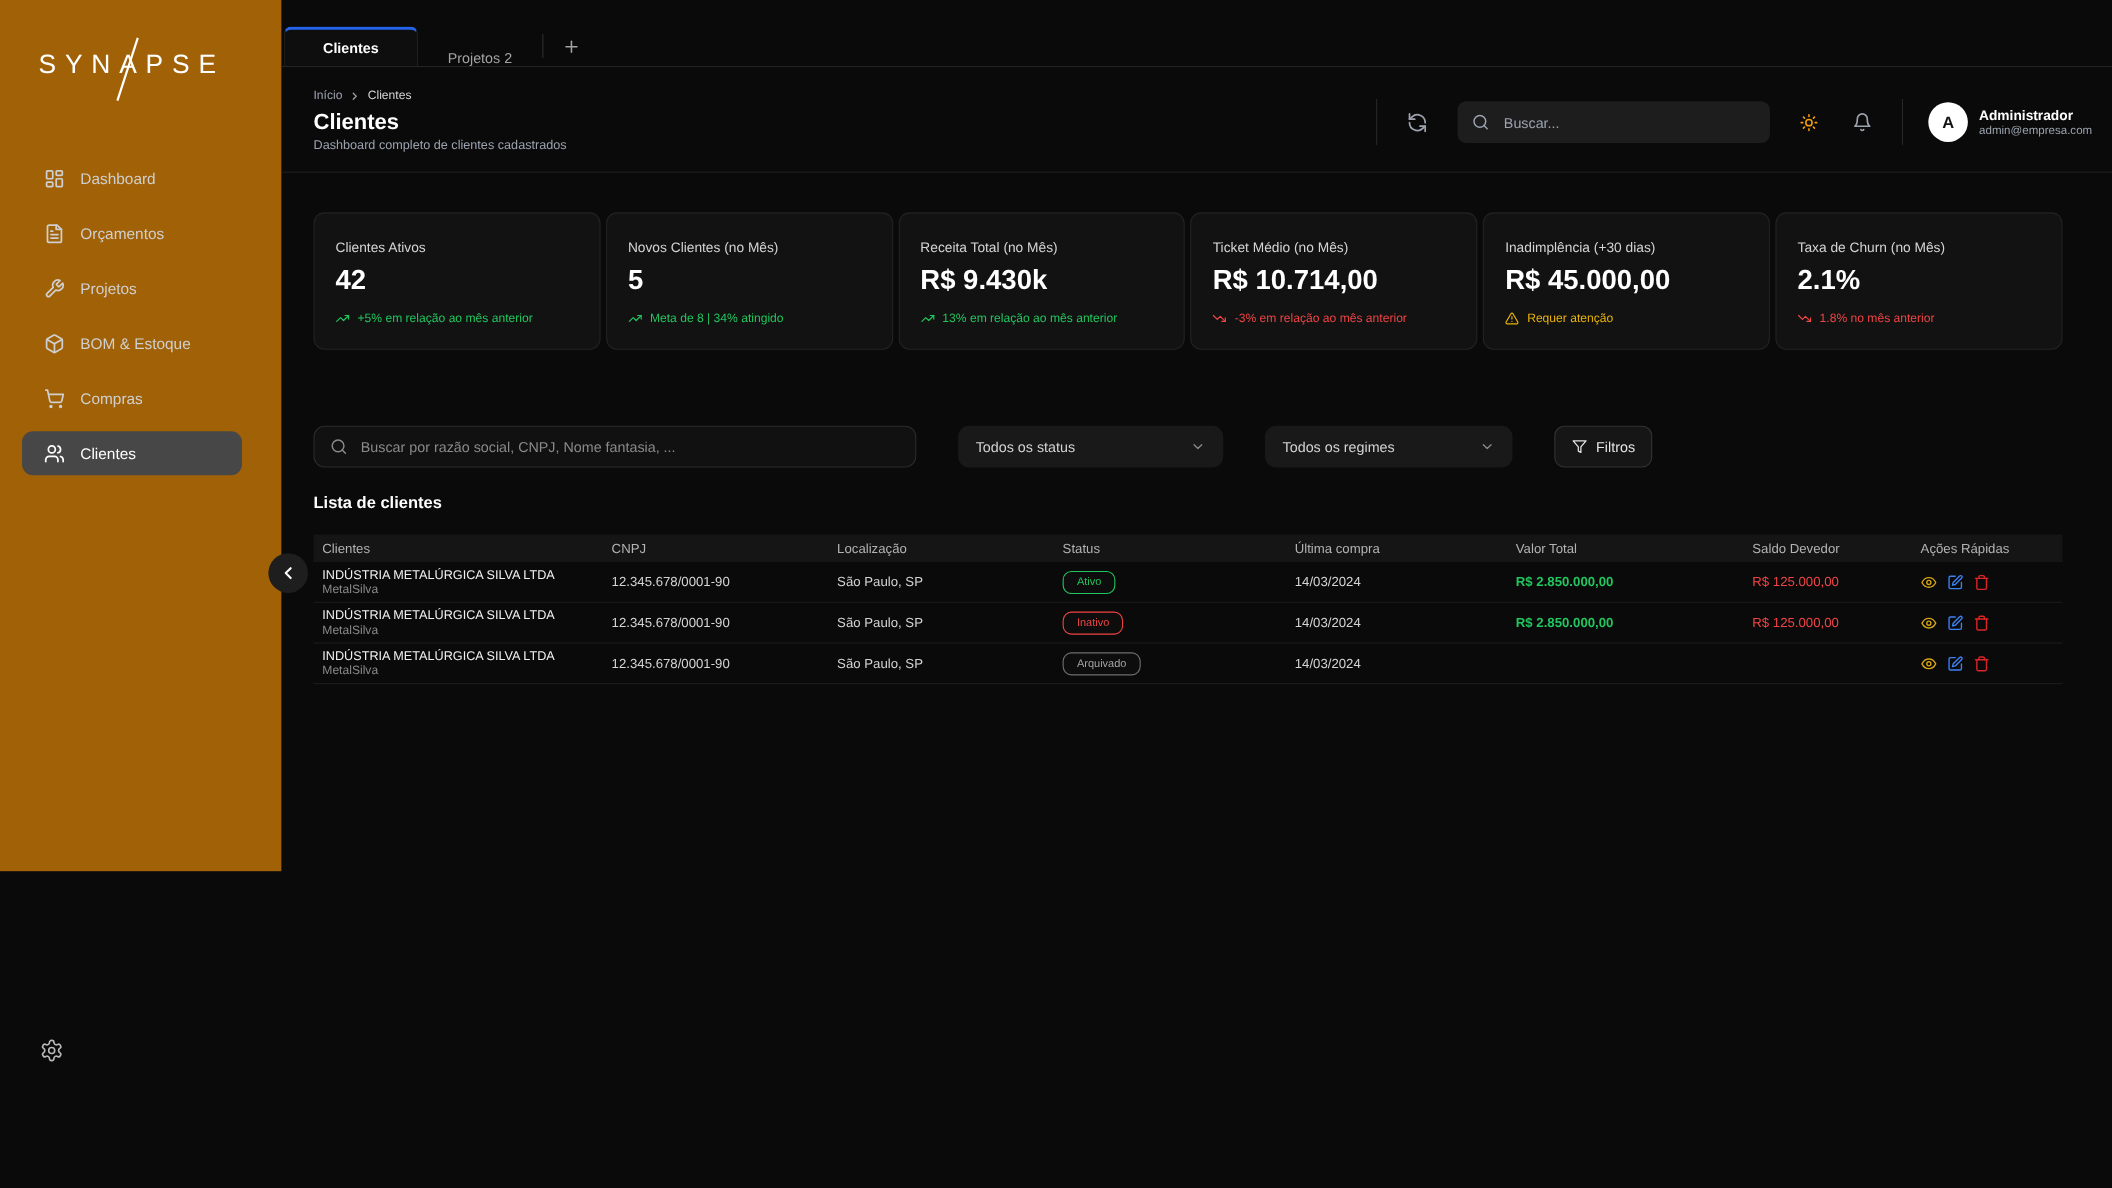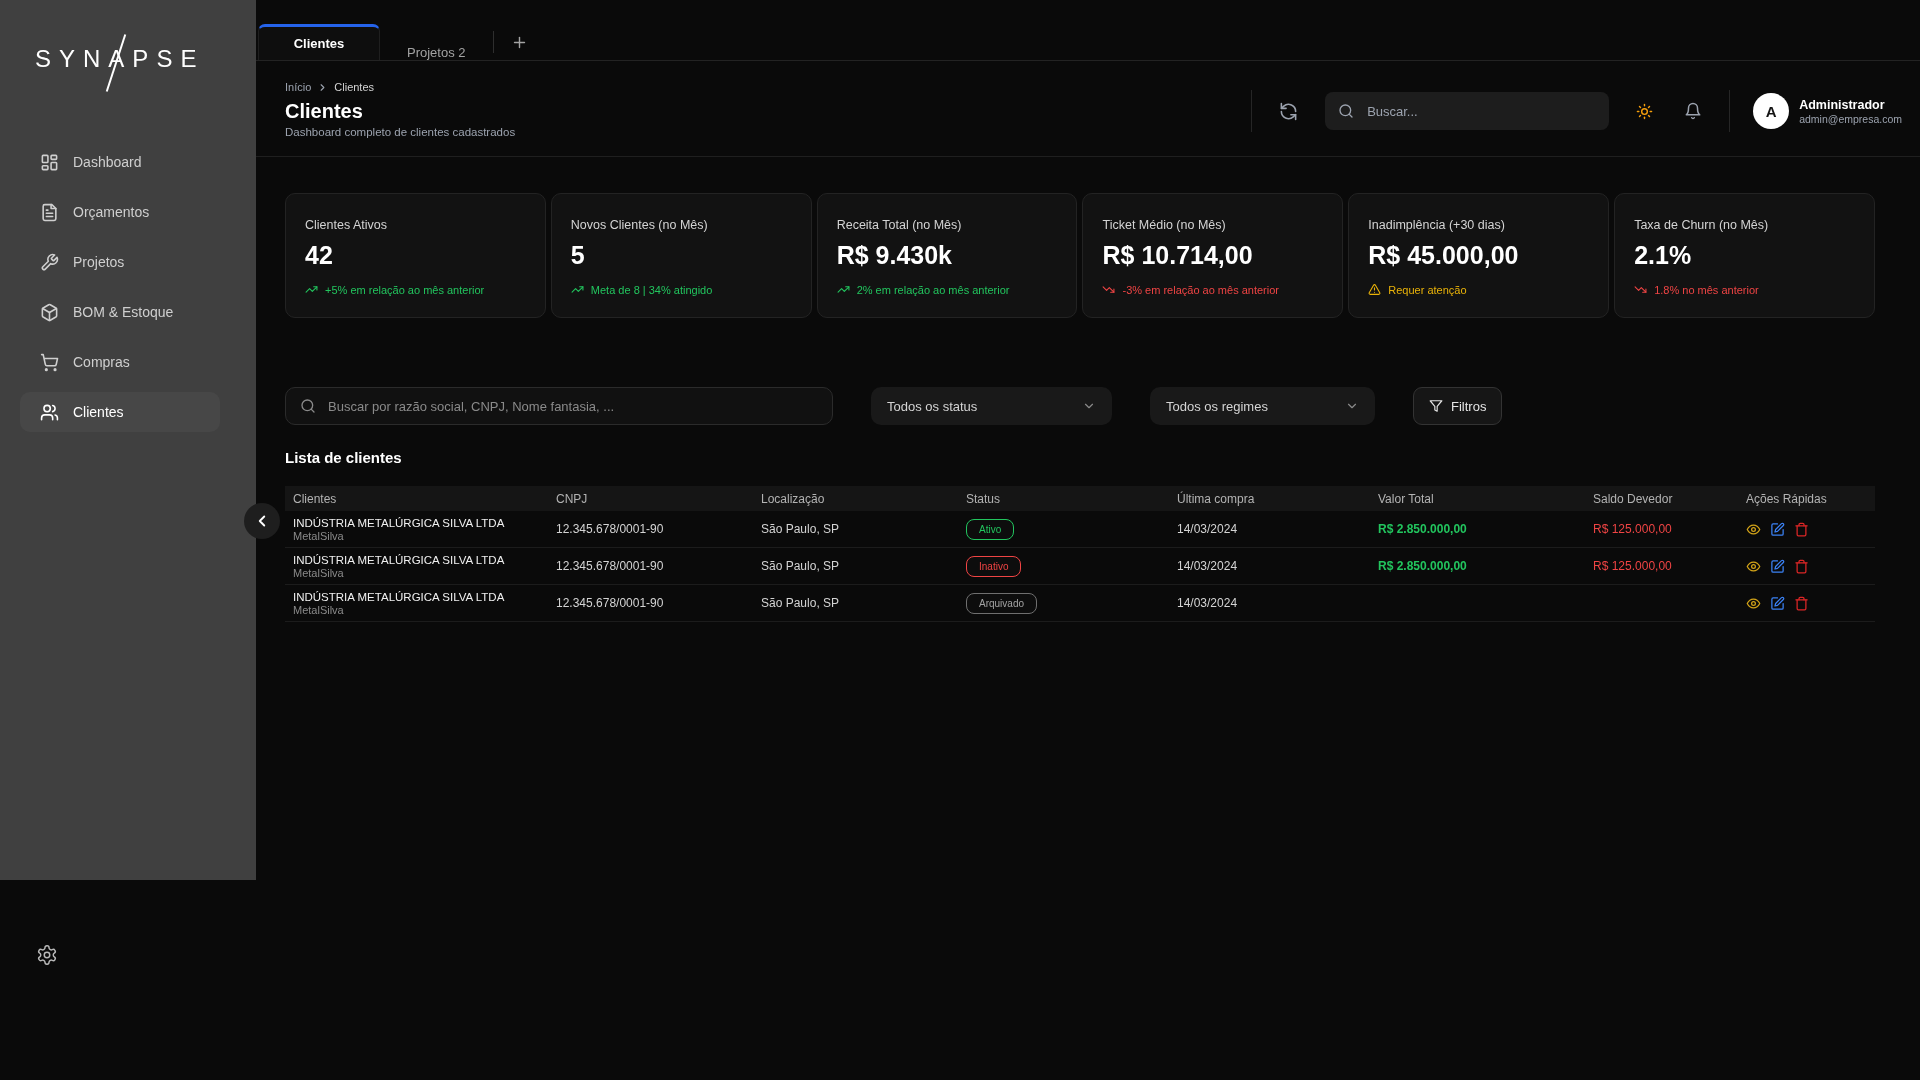--- a/index.html
+++ b/index.html
@@ -5,21 +5,21 @@
   * { box-sizing: border-box; }
   html,body { margin:0; padding:0; }
   body {
     width:1920px; height:1080px; position:relative; overflow:hidden;
     background:#0a0a0a; color:#fafafa;
     font-family:"Liberation Sans", sans-serif;
   }
   svg.ic { display:block; }
 
   
-  .sidebar { position:absolute; left:0; top:0; width:256px; height:880px; background:#404040; }
+  .sidebar { position:absolute; left:0; top:0; width:256px; height:792px; background:#a16207; }
   .logo { position:absolute; left:35px; top:45px; font-size:24px; letter-spacing:8px; font-weight:400; color:#fff; white-space:nowrap; }
   .logo-slash { position:absolute; left:80px; top:-12px; width:2px; height:60px; background:#fff; transform:rotate(18deg); }
   .nav { position:absolute; left:20px; top:142px; width:200px; }
   .nav-item { display:flex; align-items:center; gap:14px; height:40px; padding-left:20px; margin-bottom:10px; border-radius:10px; color:#cfcfcf; font-size:14px; cursor:pointer; }
   .nav-item.active { background:#474747; color:#fff; }
   .sidebar-gear { position:absolute; left:36px; top:944px; background:none; border:none; color:#b9b9b9; padding:0; cursor:pointer; }
 
   .collapse-btn { position:absolute; left:244px; top:503px; width:36px; height:36px; border-radius:50%; background:#1e1e1e; display:flex; align-items:center; justify-content:center; color:#fff; z-index:6; border:none; cursor:pointer; }
 
   
@@ -300,21 +300,21 @@
       <div class="stat-card">
         <div class="stat-label">Receita Total (no Mês)</div>
         <div class="stat-value">R$ 9.430k</div>
         <div class="stat-trend trend-up">
           <span>
             <svg class="ic" width="13" height="13" viewBox="0 0 24 24" fill="none" stroke="currentColor" stroke-width="2" stroke-linecap="round" stroke-linejoin="round">
                 <polyline points="22 7 13.5 15.5 8.5 10.5 2 17"></polyline>
                 <polyline points="16 7 22 7 22 13"></polyline>
               </svg>
           </span>
-          <span>2% em relação ao mês anterior</span>
+          <span>13% em relação ao mês anterior</span>
         </div>
       </div>
       <div class="stat-card">
         <div class="stat-label">Ticket Médio (no Mês)</div>
         <div class="stat-value">R$ 10.714,00</div>
         <div class="stat-trend trend-down">
           <span>
             <svg class="ic" width="13" height="13" viewBox="0 0 24 24" fill="none" stroke="currentColor" stroke-width="2" stroke-linecap="round" stroke-linejoin="round">
                 <polyline points="22 17 13.5 8.5 8.5 13.5 2 7"></polyline>
                 <polyline points="16 17 22 17 22 11"></polyline>

